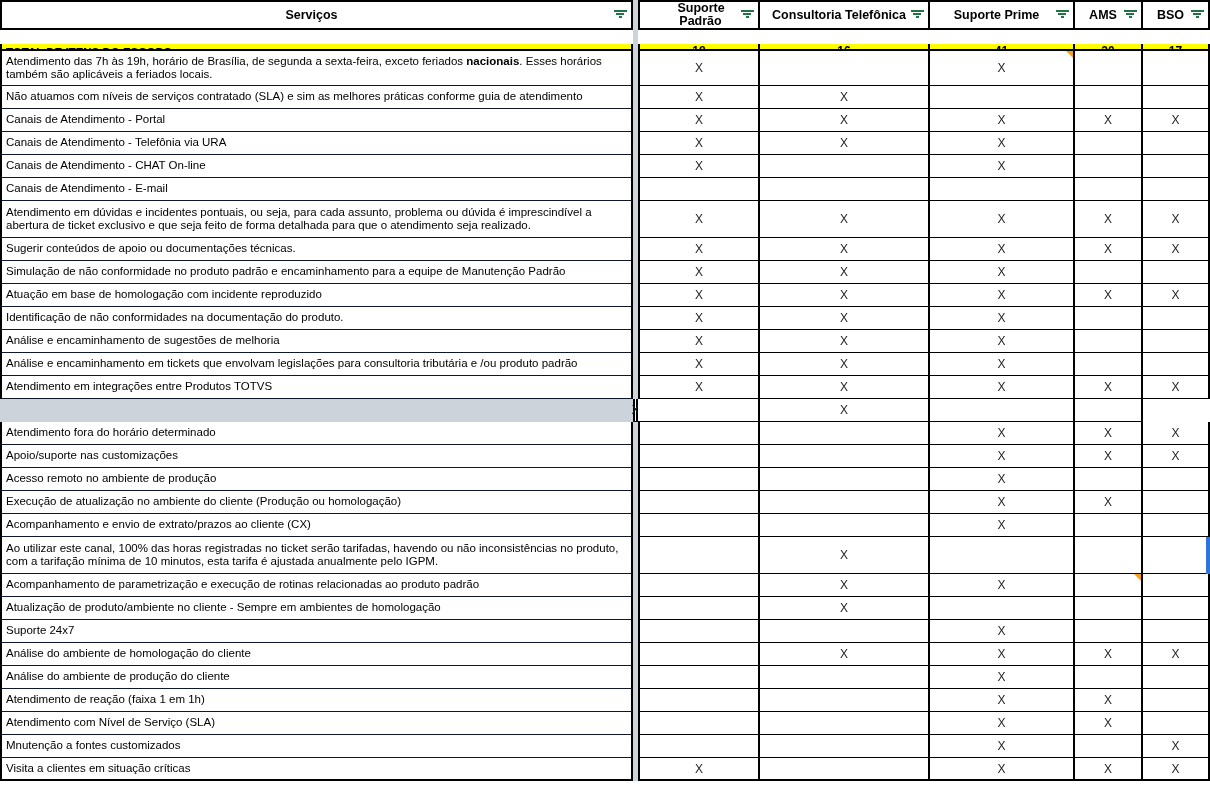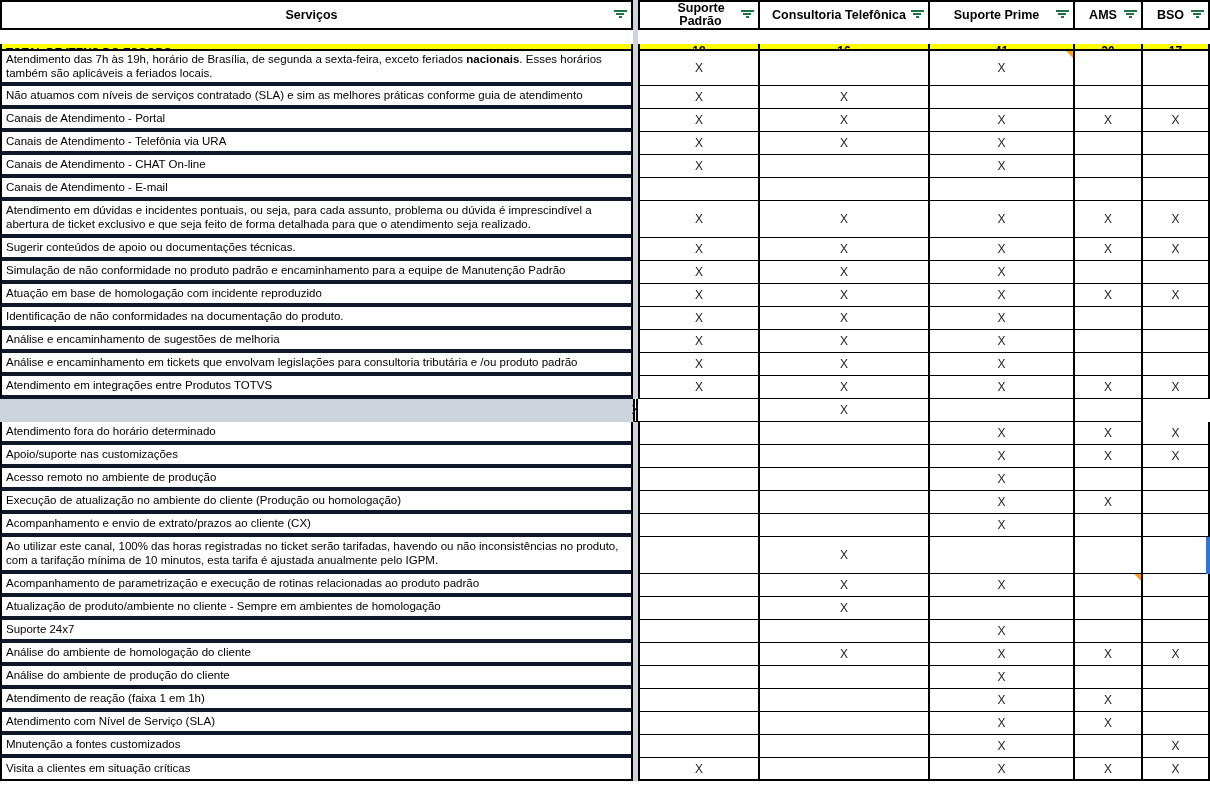--- a/index.html
+++ b/index.html
@@ -62,21 +62,21 @@
     font-size:11.5px; padding:0 4px;
   }
   .totals-row .num { justify-content:center; font-size:12px; }
   .totals-row .c-first { border-left:2px solid #000; }
   .totals-row .num { border-right:2px solid #000; }
 
   
   .body-row { height:23px; }
   .body-row.tall { height:37px; }
   .body-row .svc {
-    border-left:2px solid #000; border-right:2px solid #000; border-bottom:4px solid #0f172a;
+    border-left:2px solid #000; border-right:2px solid #000; border-bottom:1px solid #0f172a;
     display:flex; align-items:center;
     font-size:11.5px; line-height:13.5px; padding:1px 5px 1px 4px;
   }
   .body-row .mark {
     border-right:2px solid #000; border-bottom:1px solid #000;
     display:flex; align-items:center; justify-content:center;
     font-size:12px; color:#1f1f1f;
   }
   .body-row .mark.c-first { border-left:2px solid #000; }
   #body-rows .body-row:first-child .svc,

